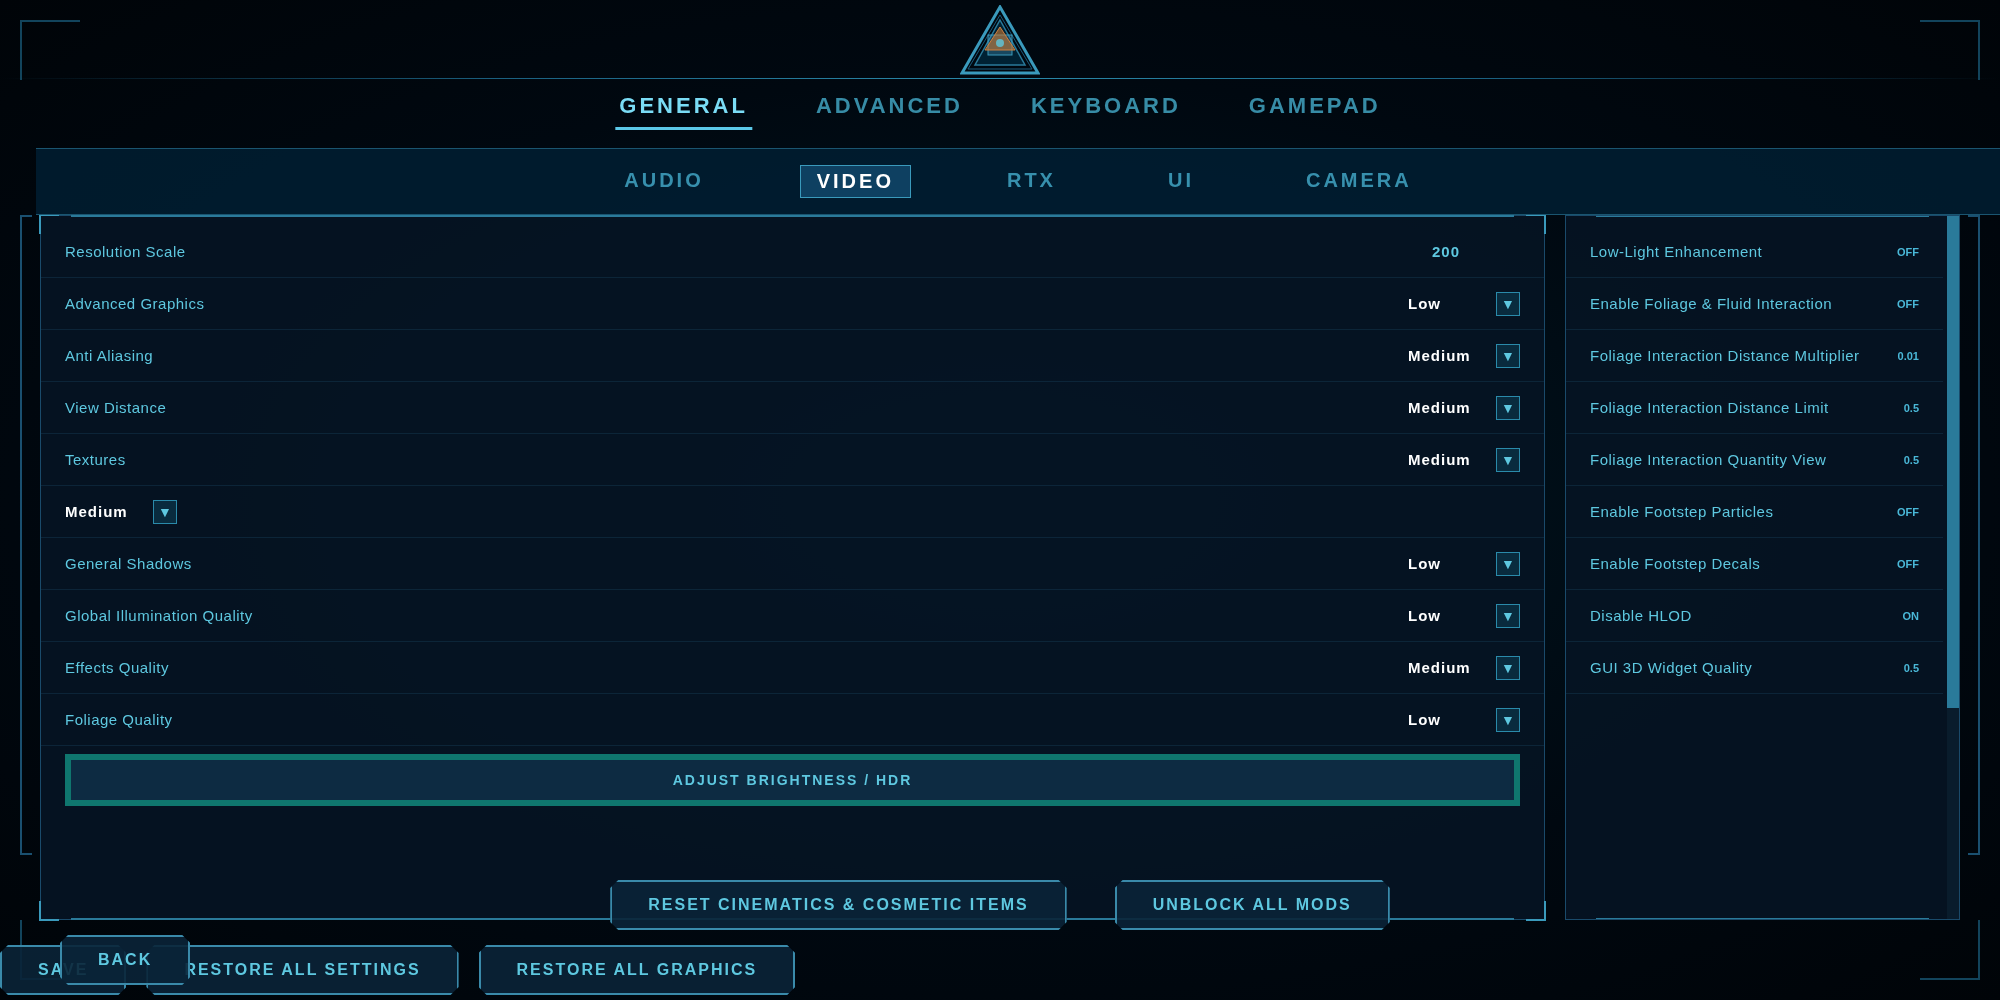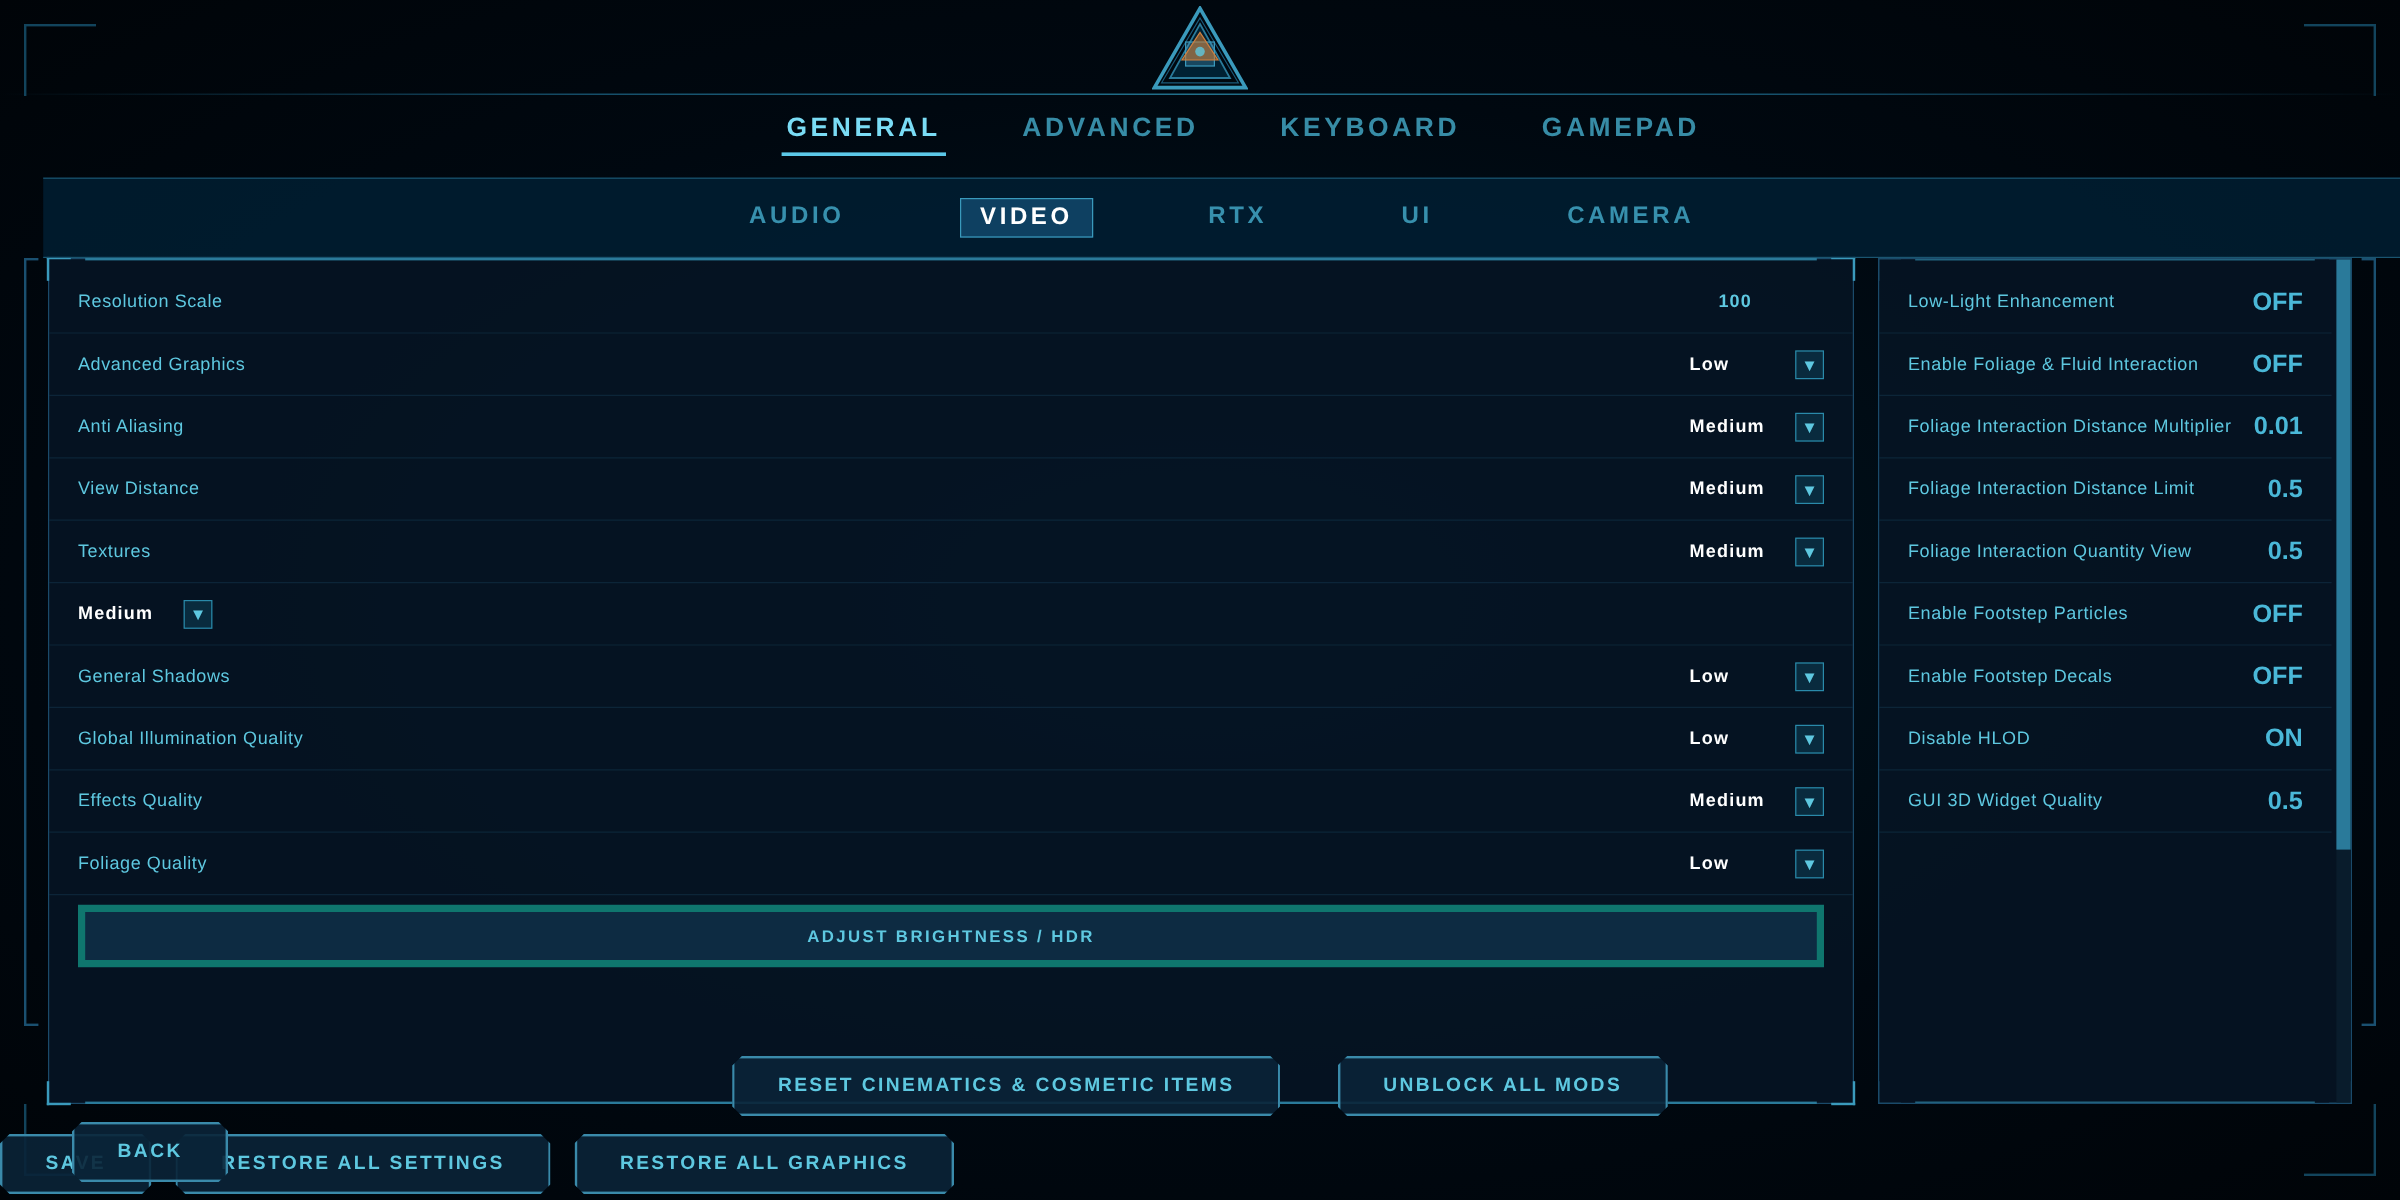--- a/index.html
+++ b/index.html
@@ -55,21 +55,20 @@
 
     
     .main-nav {
       position: absolute;
       top: 85px;
       left: 50%;
       transform: translateX(-50%);
       display: flex;
       gap: 60px;
       z-index: 10;
-      margin-left: 36px;
     }
 
     .main-nav-item {
       color: #4ab8d8;
       font-size: 22px;
       font-weight: 700;
       letter-spacing: 3px;
       text-transform: uppercase;
       cursor: pointer;
       padding: 8px 4px;
@@ -359,21 +358,21 @@
       top: 78px;
       left: 0;
       right: 0;
       height: 1px;
       background: linear-gradient(to right, transparent, #1a6080, #2a8aaa, #1a6080, transparent);
     }
 
     
     .right-value {
       color: #4ab8d8;
-      font-size: 21px;
+      font-size: 11px;
       font-weight: 700;
     }
 
     
     .side-deco-left {
       position: absolute;
       top: 215px;
       left: 20px;
       width: 12px;
       bottom: 145px;
@@ -438,21 +437,21 @@
   <div class="panels-row">
 
     <div class="left-panel">
       <div class="panel-bracket tl"></div>
       <div class="panel-bracket tr"></div>
       <div class="panel-bracket bl"></div>
       <div class="panel-bracket br"></div>
       <div class="settings-list" id="left-settings-list">
       <div class="setting-row">
             <span class="setting-label">Resolution Scale</span>
-            <span class="setting-value accent">100</span>
+            <span class="setting-value accent">200</span>
           </div>
           <div class="setting-row">
             <span class="setting-label">Advanced Graphics</span>
             <span class="setting-value">Low</span>
             <div class="dropdown-arrow">▼</div>
           </div>
           <div class="setting-row">
             <span class="setting-label">Anti Aliasing</span>
             <span class="setting-value">Medium</span>
             <div class="dropdown-arrow">▼</div>

